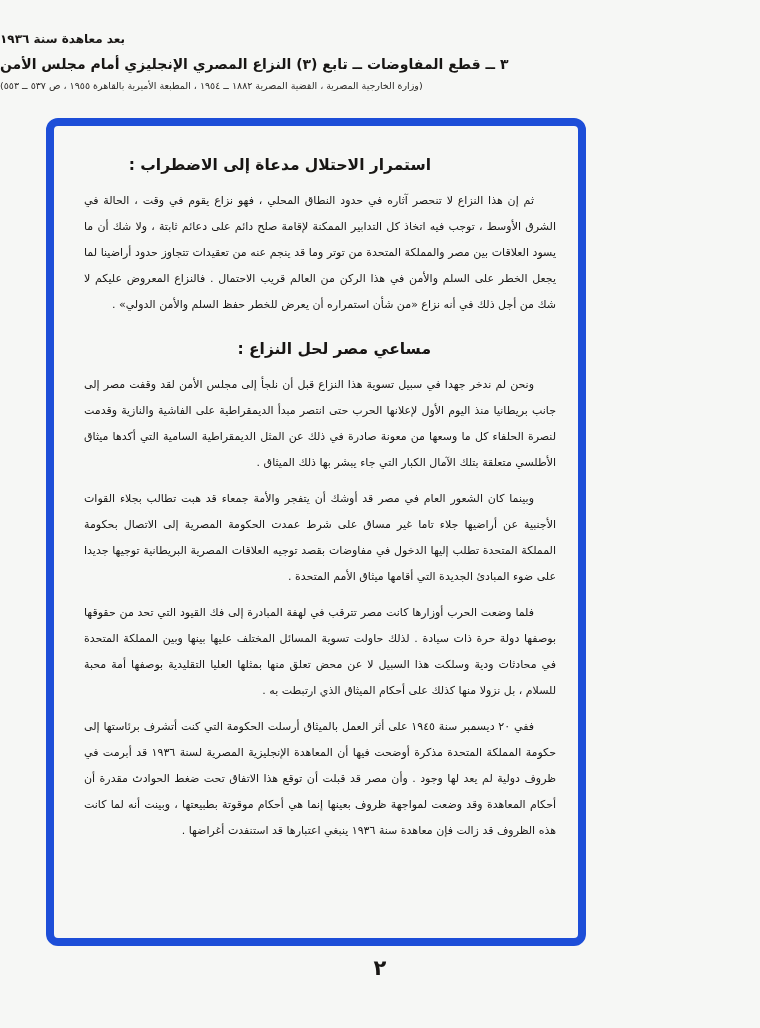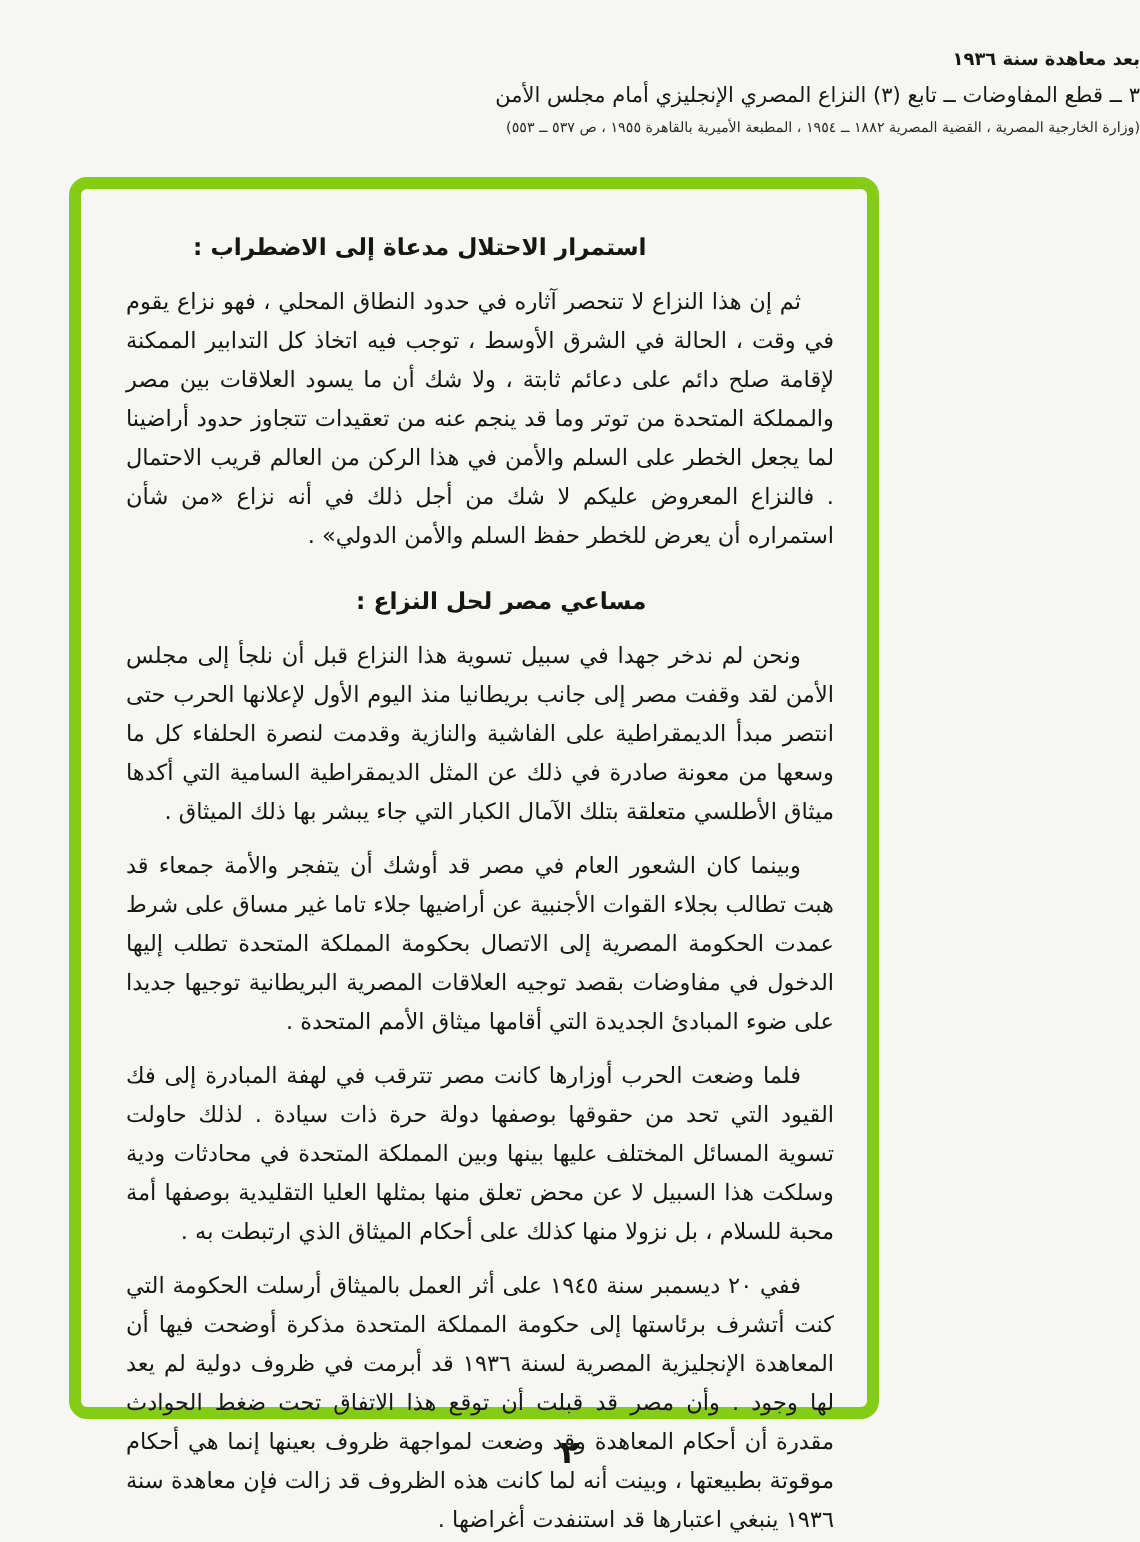--- a/index.html
+++ b/index.html
@@ -10,63 +10,63 @@
     width: 760px;
     height: 1028px;
     background: #f6f7f5;
     font-family: "DejaVu Sans", sans-serif;
     color: #181614;
     direction: rtl;
     position: relative;
     overflow: hidden;
   }
   .page-header {
-    text-align: right;
+    text-align: left;
     padding-top: 30px;
     line-height: 1.5;
   }
   .hdr-1 {
     font-size: 12px;
     font-weight: bold;
     letter-spacing: 0.5px;
   }
   .hdr-2 {
     font-size: 14px;
-    font-weight: normal;
+    font-weight: bold;
     margin-top: 6px;
   }
   .hdr-3 {
     font-size: 9.5px;
     font-weight: normal;
     margin-top: 4px;
     color: #2a2825;
   }
   .green-box {
     position: absolute;
     left: 46px;
     top: 118px;
     width: 540px;
     height: 828px;
-    border: 8px solid #84cc16;
+    border: 8px solid #1d4ed8;
     border-radius: 12px;
     box-sizing: border-box;
     padding: 30px 22px 20px 30px;
   }
   .section-heading {
     font-size: 15.5px;
     font-weight: bold;
     margin: 0 0 14px 0;
     padding-right: 125px;
     letter-spacing: 0.2px;
   }
   .section-heading.second {
     margin-top: 22px;
   }
   .body-par {
-    font-size: 15px;
+    font-size: 11px;
     line-height: 26px;
     text-align: justify;
     text-justify: inter-word;
     margin: 0 0 10px 0;
     text-indent: 22px;
   }
   .page-number {
     position: absolute;
     top: 956px;
     left: 0;

